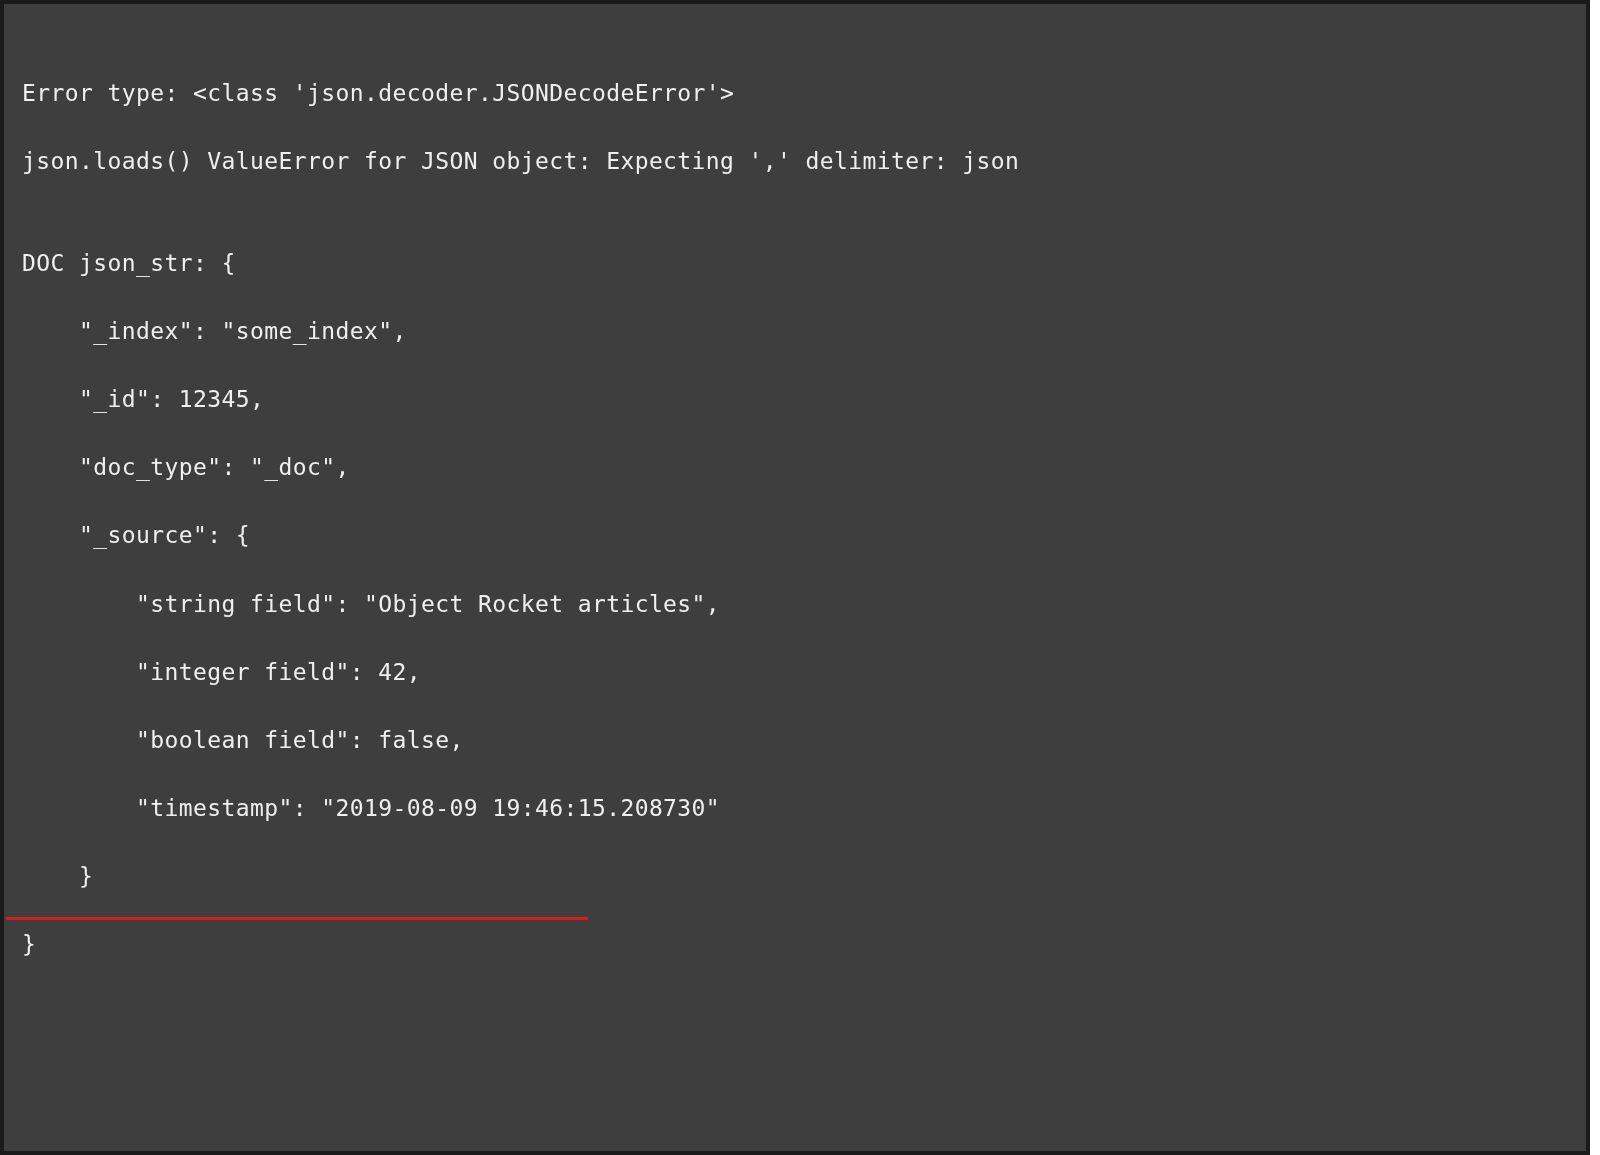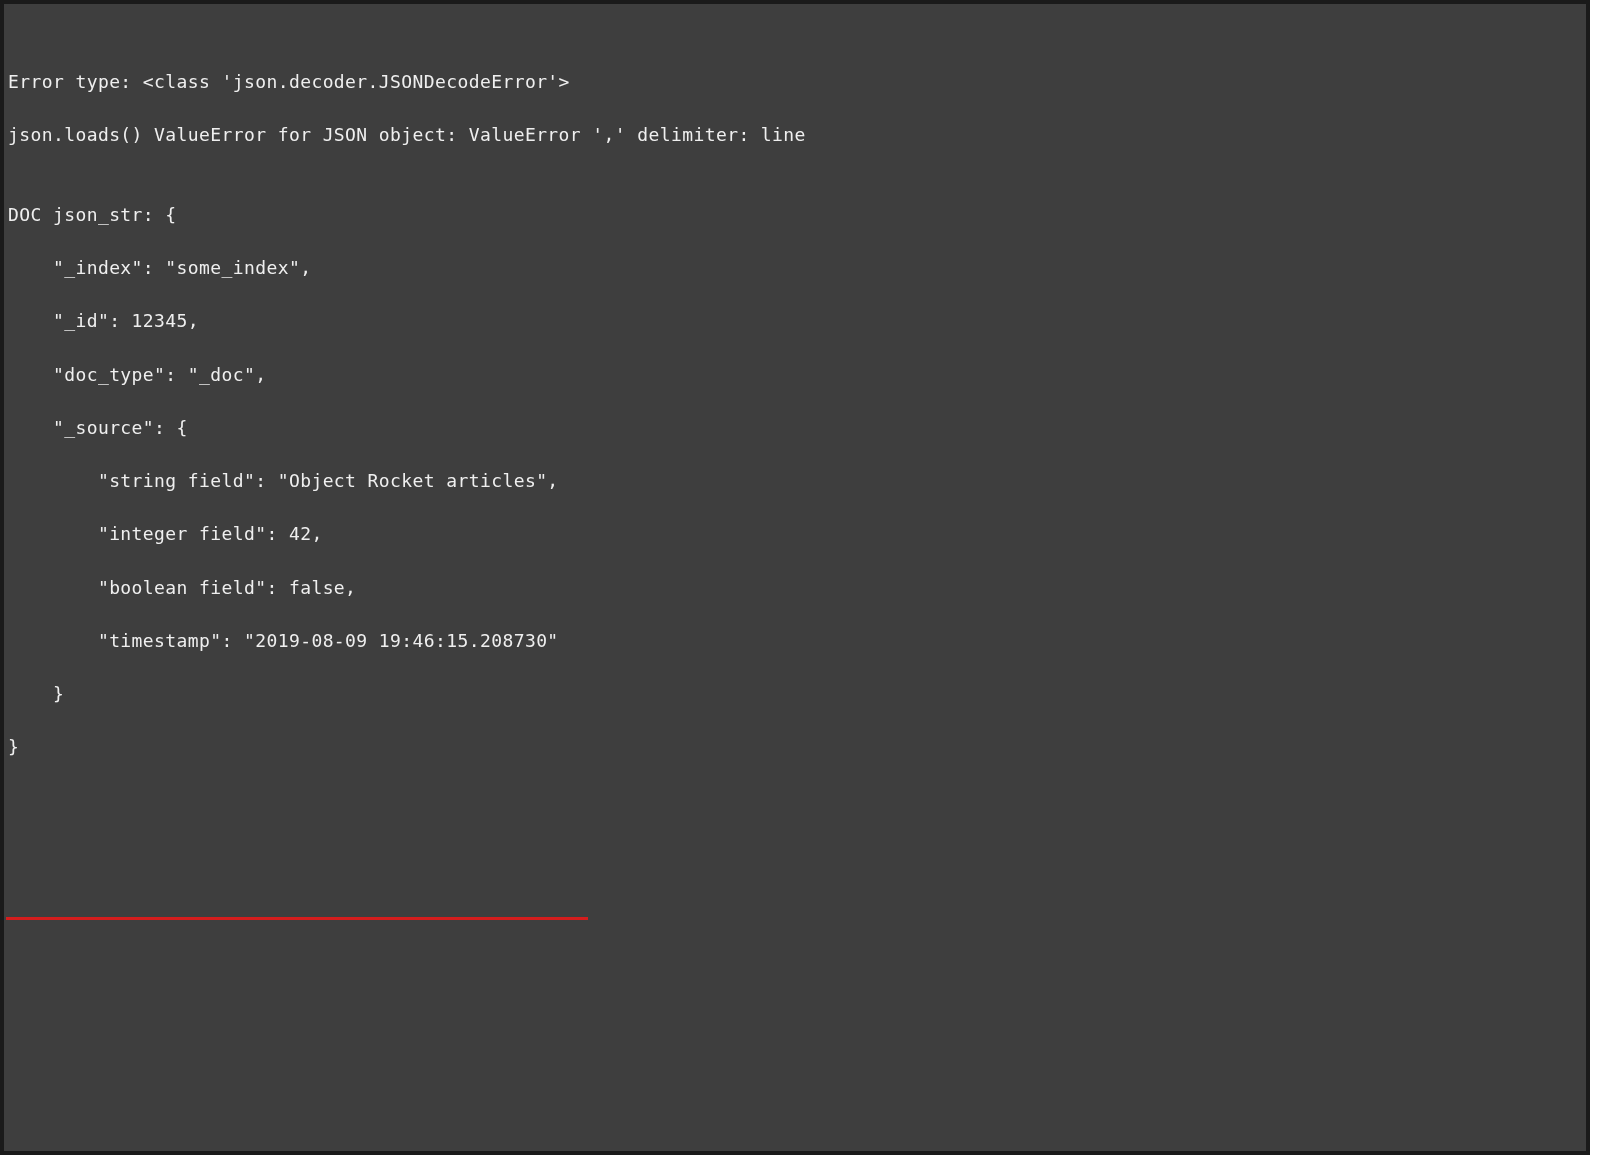--- a/index.html
+++ b/index.html
@@ -13,46 +13,46 @@
   .terminal {
     position: absolute;
     left: 0;
     top: 0;
     width: 1590px;
     height: 1155px;
     background: #3e3e3e;
     border: 4px solid #1a1a1a;
     box-sizing: border-box;
     font-family: "DejaVu Sans Mono", "Menlo", "Consolas", monospace;
-    font-size: 18px;
+    font-size: 23px;
     line-height: 1.48;
     color: #efefef;
     white-space: pre;
     overflow: hidden;
     padding-top: 38px;
-    padding-left: 4px;
+    padding-left: 18px;
     letter-spacing: 0.4px;
     font-weight: 500;
   }
   .underline {
     position: absolute;
     left: 2px;
     top: 913px;
     width: 582px;
     height: 3px;
     background: #d41d1d;
   }
   .line { display: block; }
 </style>
 </head>
 <body>
 
 <div class="terminal">
 <span class="line">Error type: &lt;class 'json.decoder.JSONDecodeError'&gt;</span>
-<span class="line">json.loads() ValueError for JSON object: ValueError ',' delimiter: line</span>
+<span class="line">json.loads() ValueError for JSON object: Expecting ',' delimiter: json</span>
 <span class="line"></span>
 <span class="line">DOC json_str: {</span>
 <span class="line">    "_index": "some_index",</span>
 <span class="line">    "_id": 12345,</span>
 <span class="line">    "doc_type": "_doc",</span>
 <span class="line">    "_source": {</span>
 <span class="line">        "string field": "Object Rocket articles",</span>
 <span class="line">        "integer field": 42,</span>
 <span class="line">        "boolean field": false,</span>
 <span class="line">        "timestamp": "2019-08-09 19:46:15.208730"</span>

